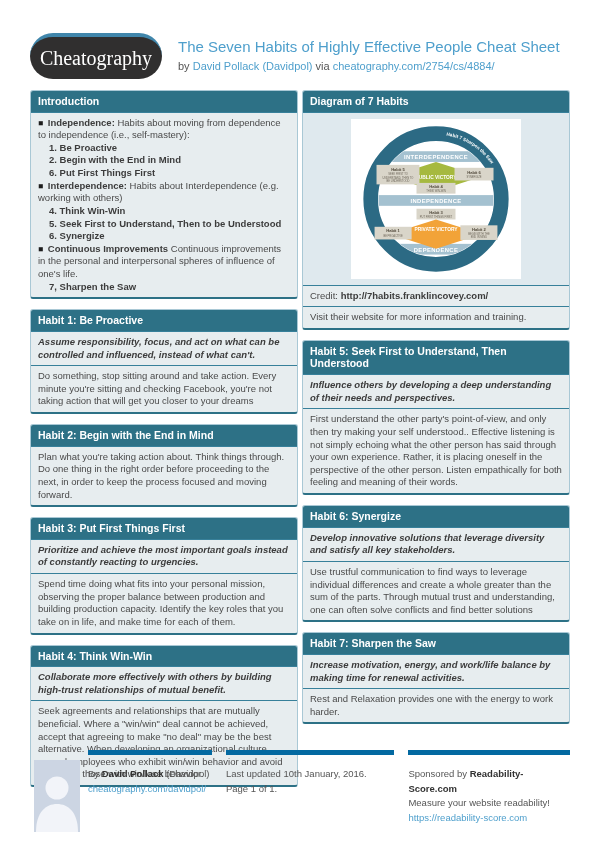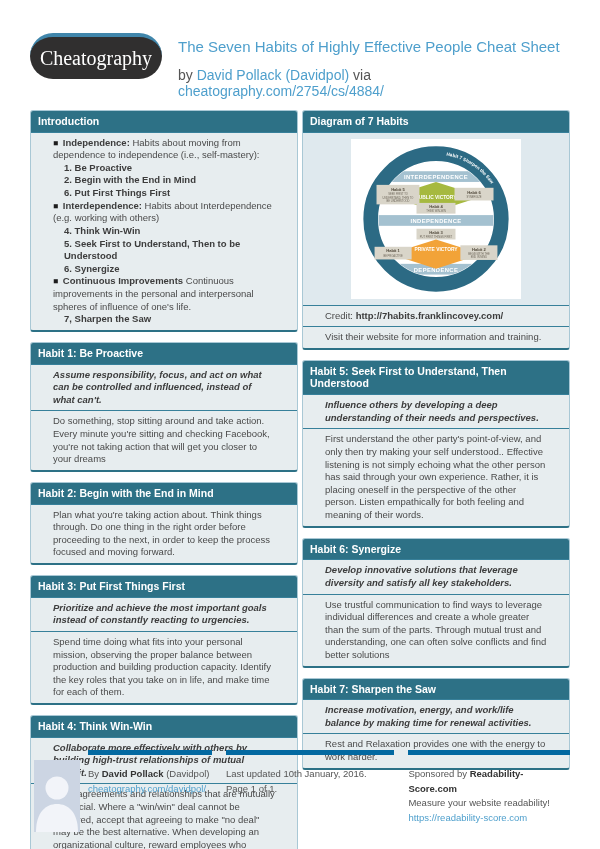--- a/index.html
+++ b/index.html
@@ -10,34 +10,34 @@
   }
   
   .header { display:flex; align-items:flex-start; padding:33px 30px 0 30px; }
   .logo {
     width:132px; height:46px; background:#302f2f; border-top:4px solid var(--logo_bar,#4086ab);
     color:#fff; font-family:"Liberation Serif", serif; font-size:20px;
     display:flex; align-items:center; justify-content:center; flex:none;border-radius:23px;
   }
   .title-block { margin-left:16px; padding-top:5px; }
   .page-title { font-size:15px; font-weight:normal; color:var(--link,#4e9fcc); line-height:1.2; }
-  .byline { font-size:14px; color:#555; margin-top:11px; }
+  .byline { font-size:11px; color:#555; margin-top:4px; }
   .link { color:var(--link,#4e9fcc); text-decoration:none; cursor:pointer; }
   
   .main { display:flex; gap:4px; padding:11px 30px 0 30px;justify-content:center; }
   .col { width:278px; display:flex; flex-direction:column; gap:10px; }
   .card {
     border:1px solid var(--cardborder,#a9c8d5); border-bottom:2px solid var(--accent,#2d7186);
     border-radius:3px; background:var(--cardbg,#e7edef); overflow:hidden;
   }
   .card-header {
     background:var(--accent,#2d7186); color:#fff; font-weight:bold; font-size:10.5px;
     padding:4px 7px; line-height:1.2;
   }
-  .row { padding:4px 22px; font-size:9.5px; line-height:1.33; border-top:1px solid #37809a; }
+  .row { padding:4px 7px; font-size:9.5px; line-height:1.33; border-top:1px solid #37809a; }
   .row.bold { font-weight:bold; color:#3c3c3c;font-style:italic; }
   .intro-line { margin:0; }
   .intro-line.num { padding-left:11px; font-weight:bold; color:#3c3c3c; }
   .intro-line b { color:#3c3c3c; }
   .sq { font-size:8.5px; color:#1d1d1d; margin-right:2px; }
   
   .diagram-row { padding:6px 7px; border-top:1px solid #37809a; background:#dfe9ee; }
   .diagram-image { background:#fff; width:170px; margin:0 auto; padding:2px 0; }
   .diagram-svg { display:block; width:166px; height:156px; margin:0 auto; }
   .band { fill:var(--band,#a4c1d0); }

